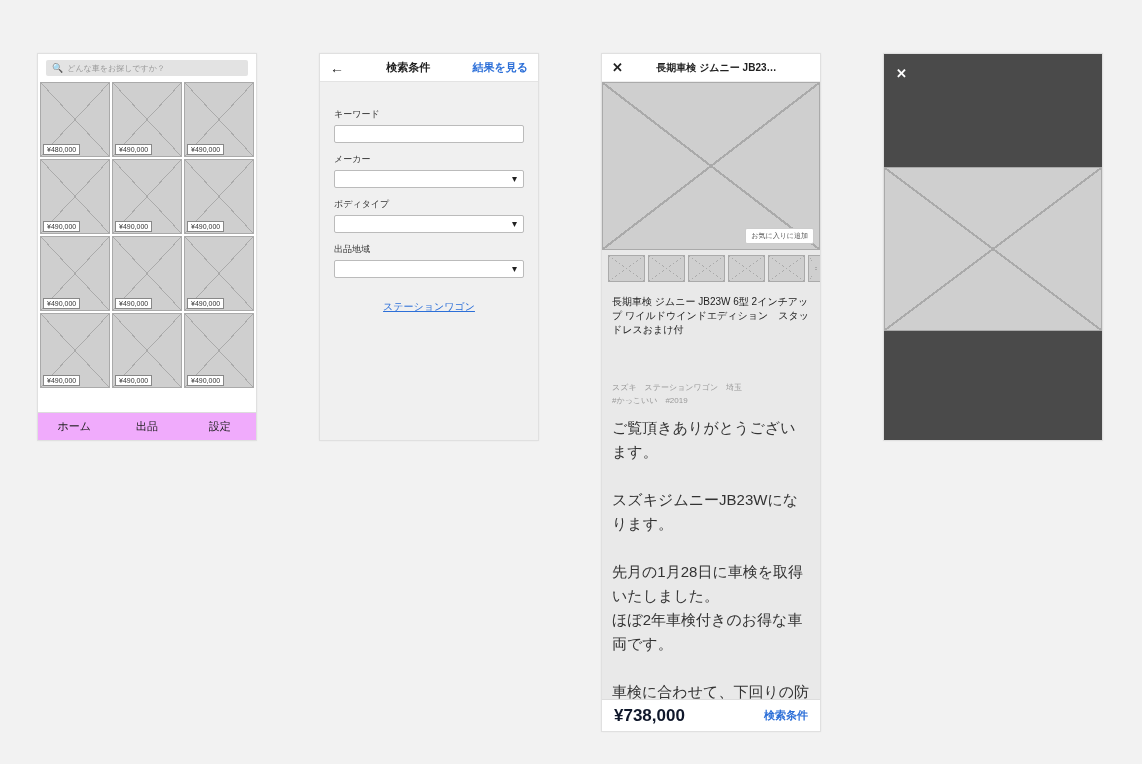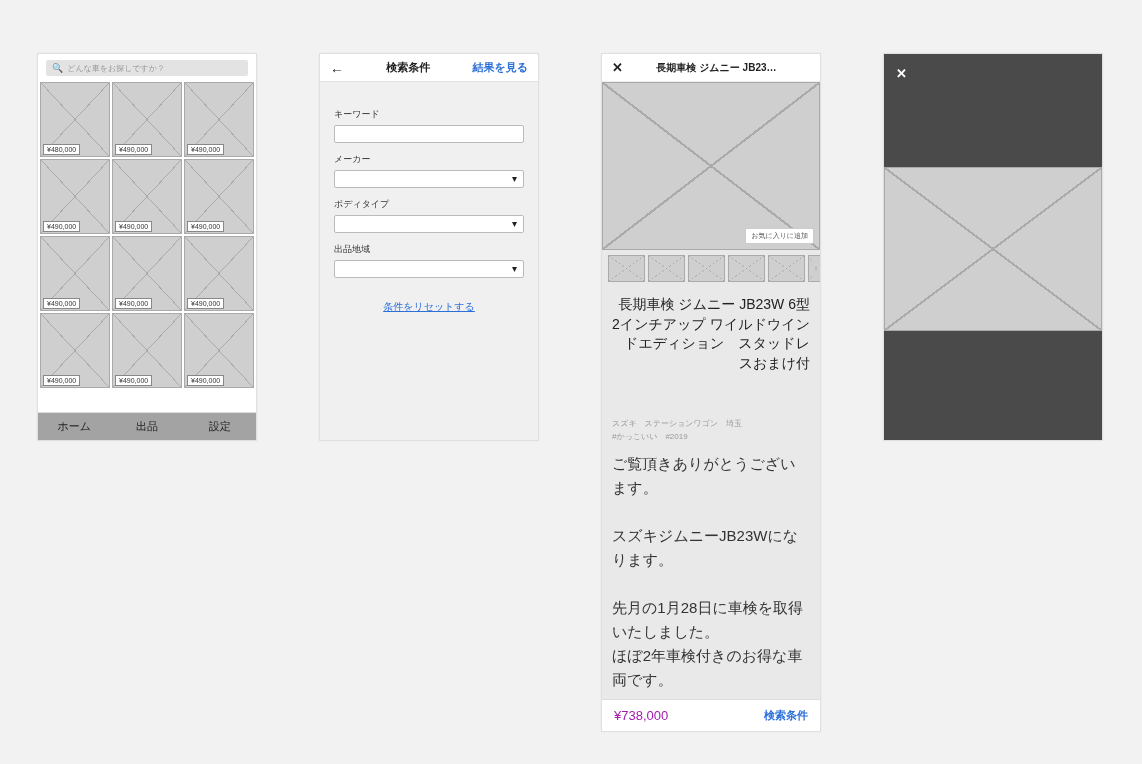--- a/index.html
+++ b/index.html
@@ -70,21 +70,21 @@
     background: #fff;
     border: 1px solid #888;
     font-size: 7px;
     padding: 1px 3px;
     color: #333;
   }
   #s5 .bottombar {
     position: absolute;
     left: 0; right: 0; bottom: 0;
     height: 28px;
-    background: #a3a3a3;
+    background: #f0abfc;
     border-top: 1px solid #ddd;
     display: flex;
   }
   #s5 .bottombar > div {
     flex: 1;
     display: flex;
     align-items: center;
     justify-content: center;
     font-size: 11px;
     color: #222;
@@ -155,41 +155,41 @@
     color: #555;
   }
   #s7 .thumbs {
     display: flex;
     gap: 3px;
     padding: 5px 6px;
     background: #e9e9e9;
   }
   #s7 .thumbs .ph { width: 37px; height: 27px; flex-shrink: 0; }
   #s7 .content { padding: 8px 10px; background: #e9e9e9; }
-  #s7 .ptitle { font-size: 14px; line-height: 1.4; color: #222; margin-bottom: 6px; text-align: right; }
+  #s7 .ptitle { font-size: 10px; line-height: 1.4; color: #222; margin-bottom: 6px; }
   #s7 .meta { font-size: 8px; color: #999; margin-bottom: 2px; margin-top: 45px; }
   #s7 .tags { font-size: 8px; color: #999; margin-bottom: 10px; }
   #s7 .desc { font-size: 15px; line-height: 1.6; color: #333; border-bottom: 1px dashed #bbb; padding-bottom: 12px; margin-bottom: 12px; white-space: pre-line; }
   #s7 .comments-hdr { font-size: 9px; color: #555; margin-bottom: 8px; }
   #s7 .comment { display: flex; gap: 6px; margin-bottom: 10px; }
   #s7 .comment .avatar { width: 16px; height: 16px; border-radius: 50%; flex-shrink: 0; }
   #s7 .comment .ctext { font-size: 9px; line-height: 1.4; font-style: italic; }
   #s7 .comment .author { font-size: 7px; color: #999; margin-bottom: 2px; }
   #s7 .comments-all { text-align: center; font-size: 10px; text-decoration: underline; color: #2c6fd8; margin-top: 4px; }
   #s7 .buybar {
     position: absolute;
     left: 0; right: 0; bottom: 0;
     height: 32px;
     background: #fff;
     border-top: 1px solid #ddd;
     display: flex;
     align-items: center;
     padding: 0 12px;
   }
-  #s7 .buybar .price { font-weight: normal; font-size: 13px; color: #a21caf; flex: 1; }
+  #s7 .buybar .price { font-weight: bold; font-size: 17px; color: #0f172a; flex: 1; }
   #s7 .buybar .buy { font-weight: bold; font-size: 11px; color: #2c6fd8; }
 
   
   #s8 { left: 883px; top: 53px; width: 220px; height: 388px; background: #4a4a4a; }
   #s8 .close {
     position: absolute;
     left: 12px; top: 12px;
     color: #fff;
     font-weight: bold;
     font-size: 13px;
@@ -286,21 +286,21 @@
 
     <div class="label">メーカー</div>
     <div class="select"></div>
 
     <div class="label">ボディタイプ</div>
     <div class="select"></div>
 
     <div class="label">出品地域</div>
     <div class="select"></div>
 
-    <div class="reset">条件をリセットする</div>
+    <div class="reset">ステーションワゴン</div>
   </div>
 </div>
 
 <div id="s7" class="screen">
   <div class="screen-title">7 - 商品詳細</div>
 
   <div class="hdr">
     <span class="close">✕</span>
     <span class="title">長期車検 ジムニー JB23…</span>
   </div>

